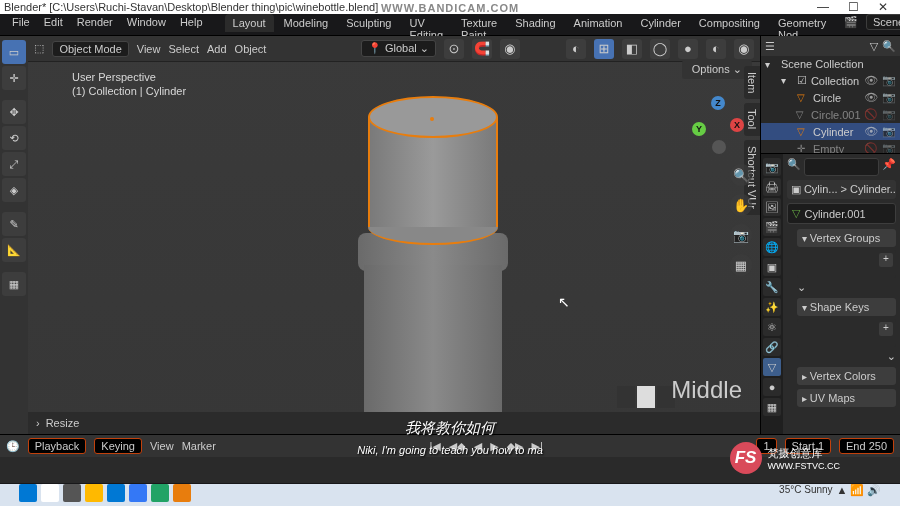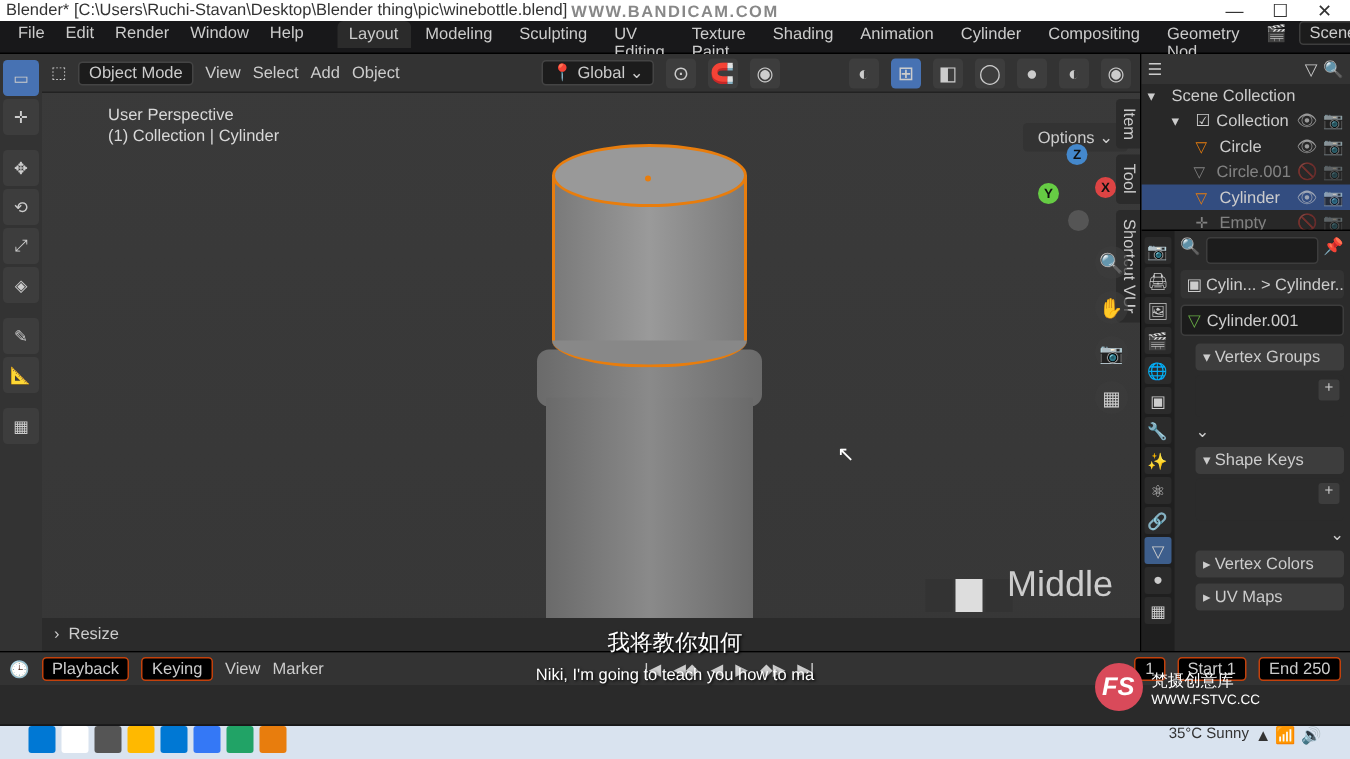--- a/index.html
+++ b/index.html
@@ -17,21 +17,21 @@
 .main { display: flex; height: 398px; }
 .left-tools { width: 28px; background: #333; display: flex; flex-direction: column; gap: 2px; padding: 4px 2px; }
 .tool-btn { width: 24px; height: 24px; background: #3d3d3d; border-radius: 3px; display: flex; align-items: center; justify-content: center; color: #ccc; }
 .tool-btn.active { background: #4772b3; }
 .viewport { flex: 1; position: relative; background: linear-gradient(180deg, #3a3a3a 0%, #373737 100%); overflow: hidden; }
 .vp-header { height: 26px; background: #333; display: flex; align-items: center; gap: 8px; padding: 0 6px; border-bottom: 1px solid #222; }
 .vp-header .sel { background: #1c1c1c; border: 1px solid #444; border-radius: 3px; padding: 1px 6px; }
 .vp-header .flex { flex: 1; }
 .vp-header .icon-btn { width: 20px; height: 20px; background: #3d3d3d; border-radius: 3px; display: flex; align-items: center; justify-content: center; font-size: 13px; }
 .vp-info { position: absolute; top: 34px; left: 44px; font-size: 10px; color: #d8d8d8; line-height: 1.3; }
-.options-btn { position: absolute; top: 46px; right: 8px; background: #333; padding: 3px 10px; border-radius: 3px; font-size: 11px; }
+.options-btn { position: absolute; top: 24px; right: 8px; background: #333; padding: 3px 10px; border-radius: 3px; font-size: 11px; }
 .gizmo { position: absolute; top: 58px; right: 12px; width: 62px; height: 62px; }
 .gizmo .axis { position: absolute; width: 14px; height: 14px; border-radius: 50%; font-size: 9px; display: flex; align-items: center; justify-content: center; color: #111; font-weight: bold; }
 .right-icons { position: absolute; right: 8px; top: 128px; display: flex; flex-direction: column; gap: 8px; }
 .right-icons .ric { width: 22px; height: 22px; background: rgba(60,60,60,0.7); border-radius: 50%; display: flex; align-items: center; justify-content: center; font-size: 13px; }
 .tab-strip { position: absolute; right: 0; top: 30px; writing-mode: vertical-rl; display: flex; gap: 4px; font-size: 9px; }
 .tab-strip span { background: #2b2b2b; padding: 6px 2px; border-radius: 3px 0 0 3px; }
 .mid-label { position: absolute; bottom: 30px; right: 18px; font-size: 24px; color: #ccc; font-weight: 300; }
 .resize-bar { position: absolute; bottom: 0; left: 0; right: 0; height: 22px; background: #2b2b2b; display: flex; align-items: center; padding: 0 8px; gap: 6px; }
 .shading-icons { position: absolute; bottom: 26px; right: 85px; display: flex; gap: 2px; }
 .shading-icons span { width: 18px; height: 22px; background: #333; }
@@ -58,21 +58,21 @@
 .panel-body { background: #2b2b2b; min-height: 28px; border-radius: 3px; position: relative; }
 .plus-btn { position: absolute; right: 3px; top: 3px; width: 14px; height: 14px; background: #3d3d3d; border-radius: 2px; text-align: center; font-size: 10px; }
 .panel-ctrl { display: flex; gap: 4px; margin-top: 3px; }
 .timeline { height: 48px; background: #232323; border-top: 1px solid #000; }
 .tl-header { height: 22px; background: #333; display: flex; align-items: center; gap: 8px; padding: 0 6px; }
 .tl-header .sel { background: #000000; border: 1px solid #c2410c; padding: 1px 6px; border-radius: 3px; }
 .tl-header .flex { flex: 1; }
 .tl-track { height: 26px; background: #2a2a2a; position: relative; }
 .status-bar { height: 22px; background: #18181a; display: flex; align-items: center; padding: 0 6px; gap: 6px; border-top: 1px solid #000; }
 .status-bar .badge { background: #2a2a2a; padding: 2px 6px; border-radius: 3px; font-size: 10px; }
-.subtitle { position: absolute; bottom: 48px; left: 50%; transform: translateX(-50%); color: #fff; font-size: 16px; text-shadow: 1px 1px 2px #000; text-align: center; white-space: nowrap; }
+.subtitle { position: absolute; bottom: 48px; left: 50%; transform: translateX(-50%); color: #fff; font-size: 16px; text-shadow: 1px 1px 2px #000; text-align: center; white-space: nowrap; font-style: italic; }
 .subtitle .cn { font-size: 15px; display: block; margin-bottom: 2px; }
 .taskbar { position: absolute; bottom: 0; left: 0; right: 0; height: 22px; background: #d9e3ef; display: flex; align-items: flex-start; gap: 4px; padding: 0 19px; }
 .taskbar .tb-icon { width: 18px; height: 18px; background: #4a8; border-radius: 2px; }
 .watermark { position: absolute; top: 2px; left: 50%; transform: translateX(-50%); color: #888; font-size: 11px; font-weight: bold; letter-spacing: 1px; }
 .fs-logo { position: absolute; bottom: 32px; right: 60px; display: flex; align-items: center; gap: 6px; color: #fff; font-size: 13px; }
 .fs-logo .badge { width: 32px; height: 32px; background: #d94a5a; border-radius: 50%; display: flex; align-items: center; justify-content: center; font-size: 17px; font-style: italic; font-weight: bold; }
 .activate { position: absolute; bottom: 68px; right: 50px; color: #8a8a8a; font-size: 12px; }
 
 
 .model { position: absolute; left: 340px; top: 60px; }

